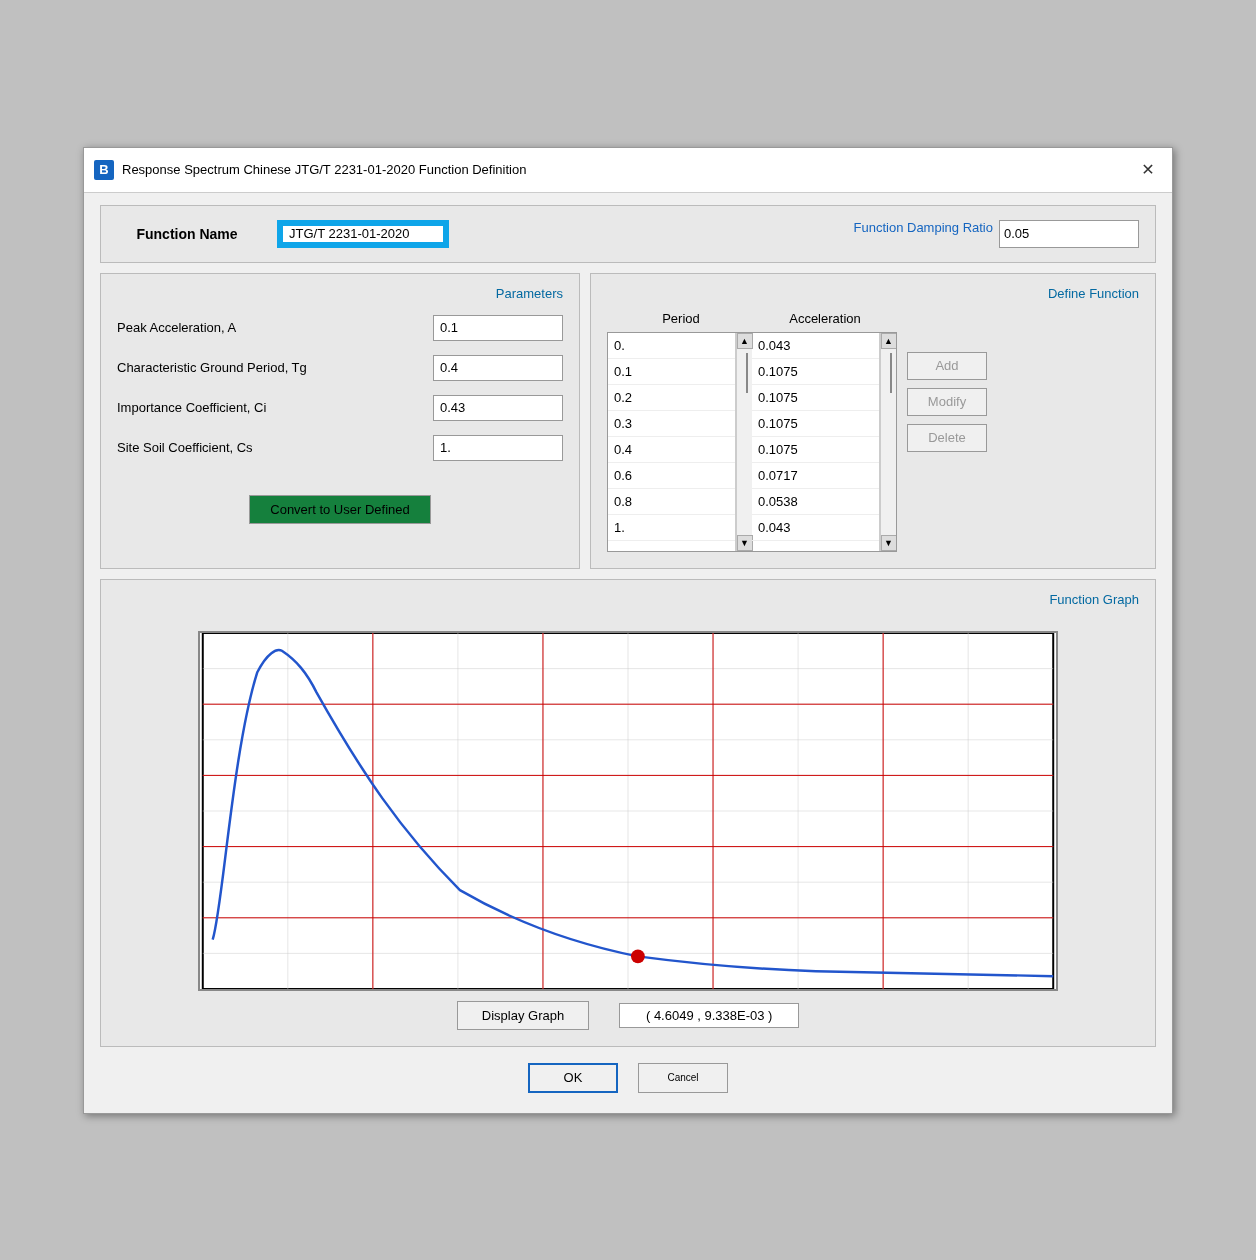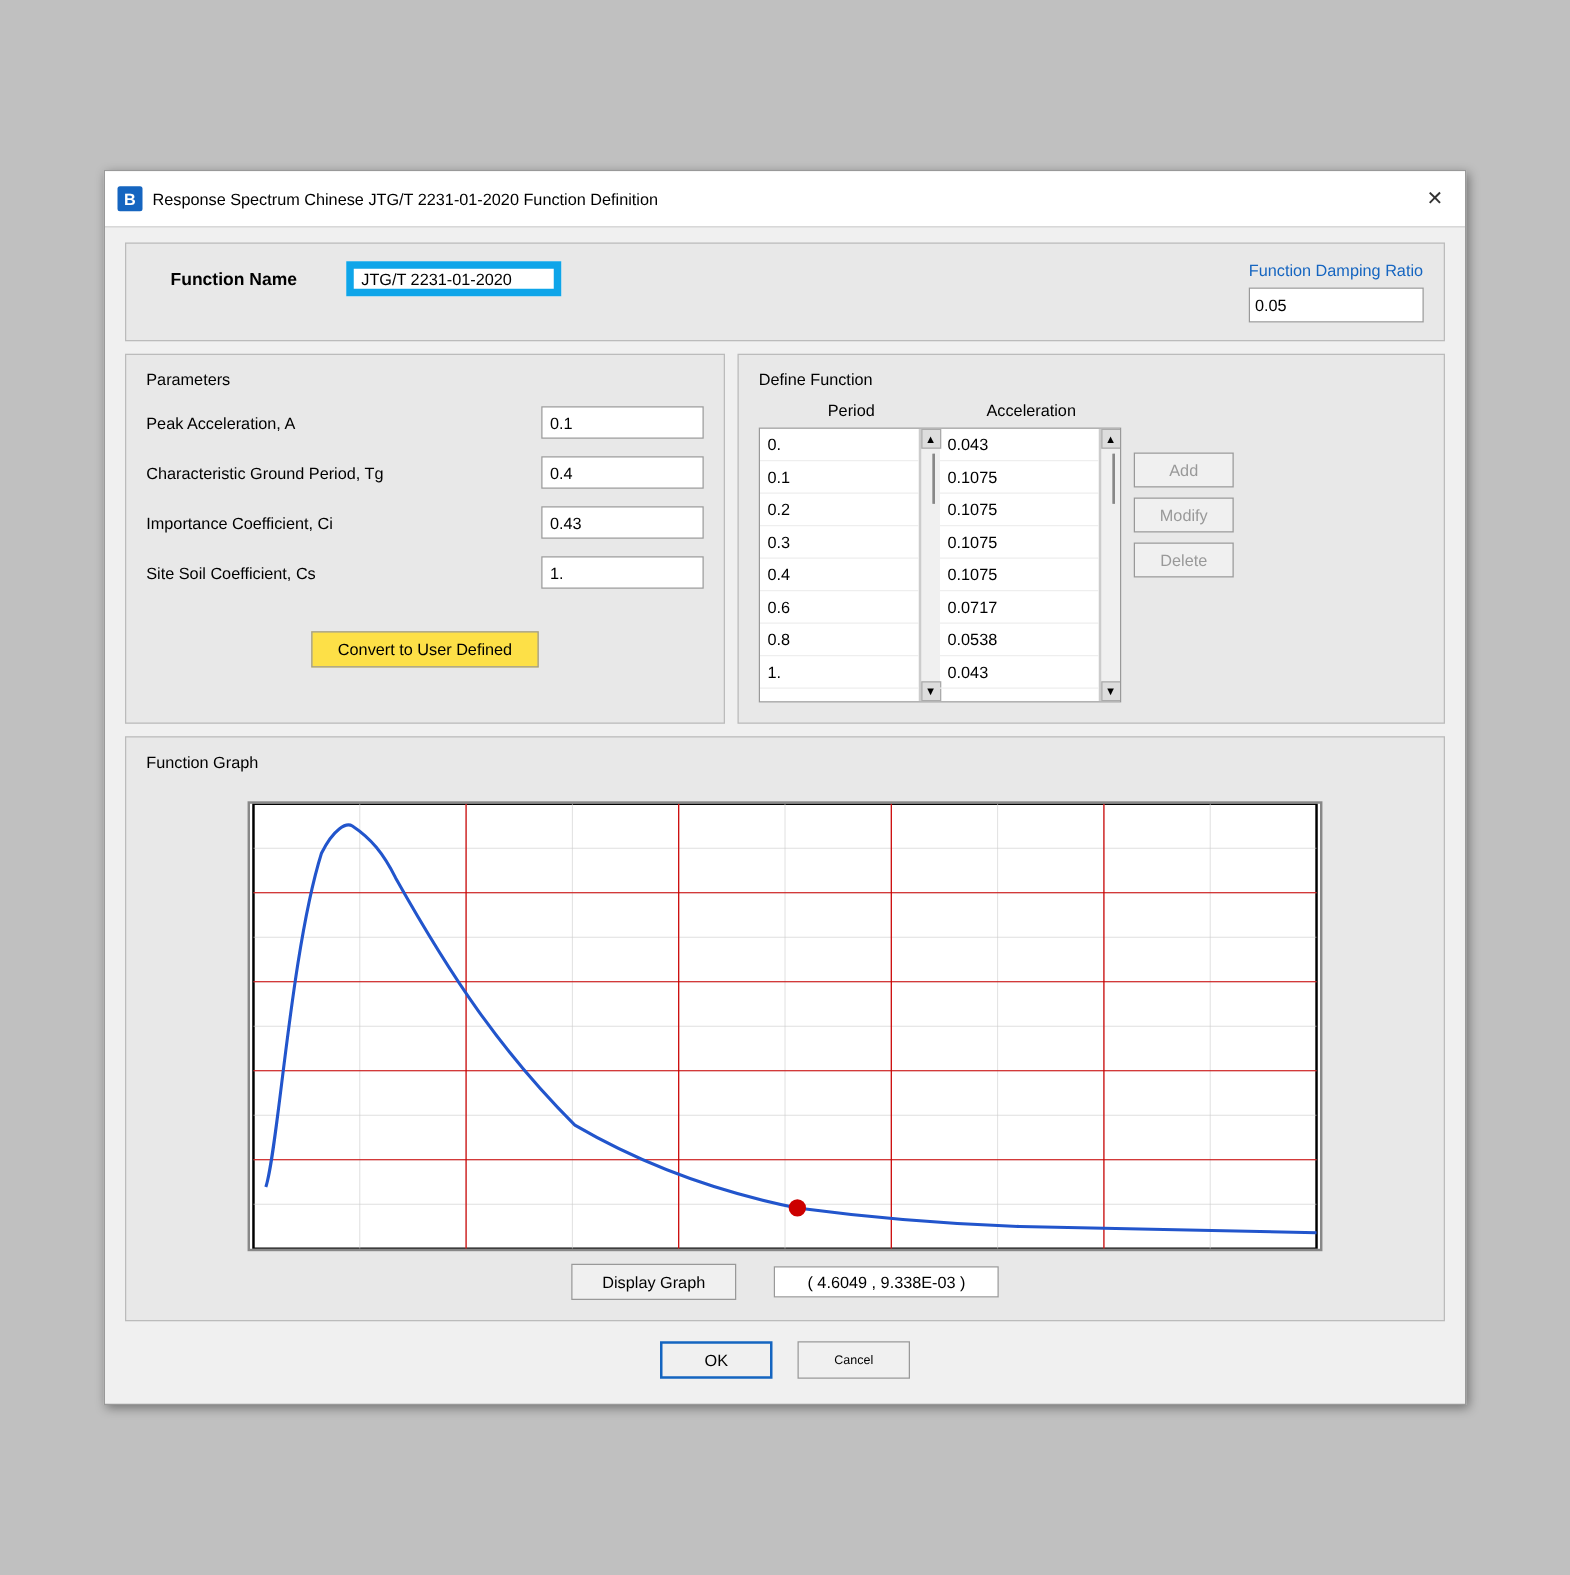--- a/index.html
+++ b/index.html
@@ -87,21 +87,20 @@
       width: 172px;
       height: 28px;
       border: 6px solid #0ea5e9;
       padding: 4px 6px;
       font-size: 13px;
       background: white;
       outline: none;
     }
     .damping-section {
       display: flex;
-      flex-direction: column;
       align-items: flex-start;
       gap: 6px;
     }
     .damping-label {
       color: #1565c0;
       font-size: 13px;
       font-weight: normal;
     }
     .damping-input {
       width: 140px;
@@ -121,23 +120,24 @@
     .params-panel {
       background: #e8e8e8;
       border: 1px solid #bbb;
       padding: 12px 16px 16px;
       flex: 0 0 480px;
       display: flex;
       flex-direction: column;
       gap: 0;
     }
     .panel-title {
-      color: #000000;
+      color: #0369a1;
       font-size: 13px;
       margin-bottom: 14px;
+      text-align: right;
     }
     .param-row {
       display: flex;
       align-items: center;
       margin-bottom: 14px;
       gap: 10px;
     }
     .param-label {
       flex: 1;
       font-size: 13px;
@@ -150,21 +150,21 @@
       padding: 2px 6px;
       font-size: 13px;
       background: white;
       outline: none;
     }
     .convert-btn {
       margin-top: 20px;
       align-self: center;
       padding: 6px 20px;
       font-size: 13px;
-      background: #fde047;
+      background: #15803d;
       border: 1px solid #999;
       cursor: pointer;
     }
     
     .define-panel {
       background: #e8e8e8;
       border: 1px solid #bbb;
       padding: 12px 16px 16px;
       flex: 1;
       display: flex;

